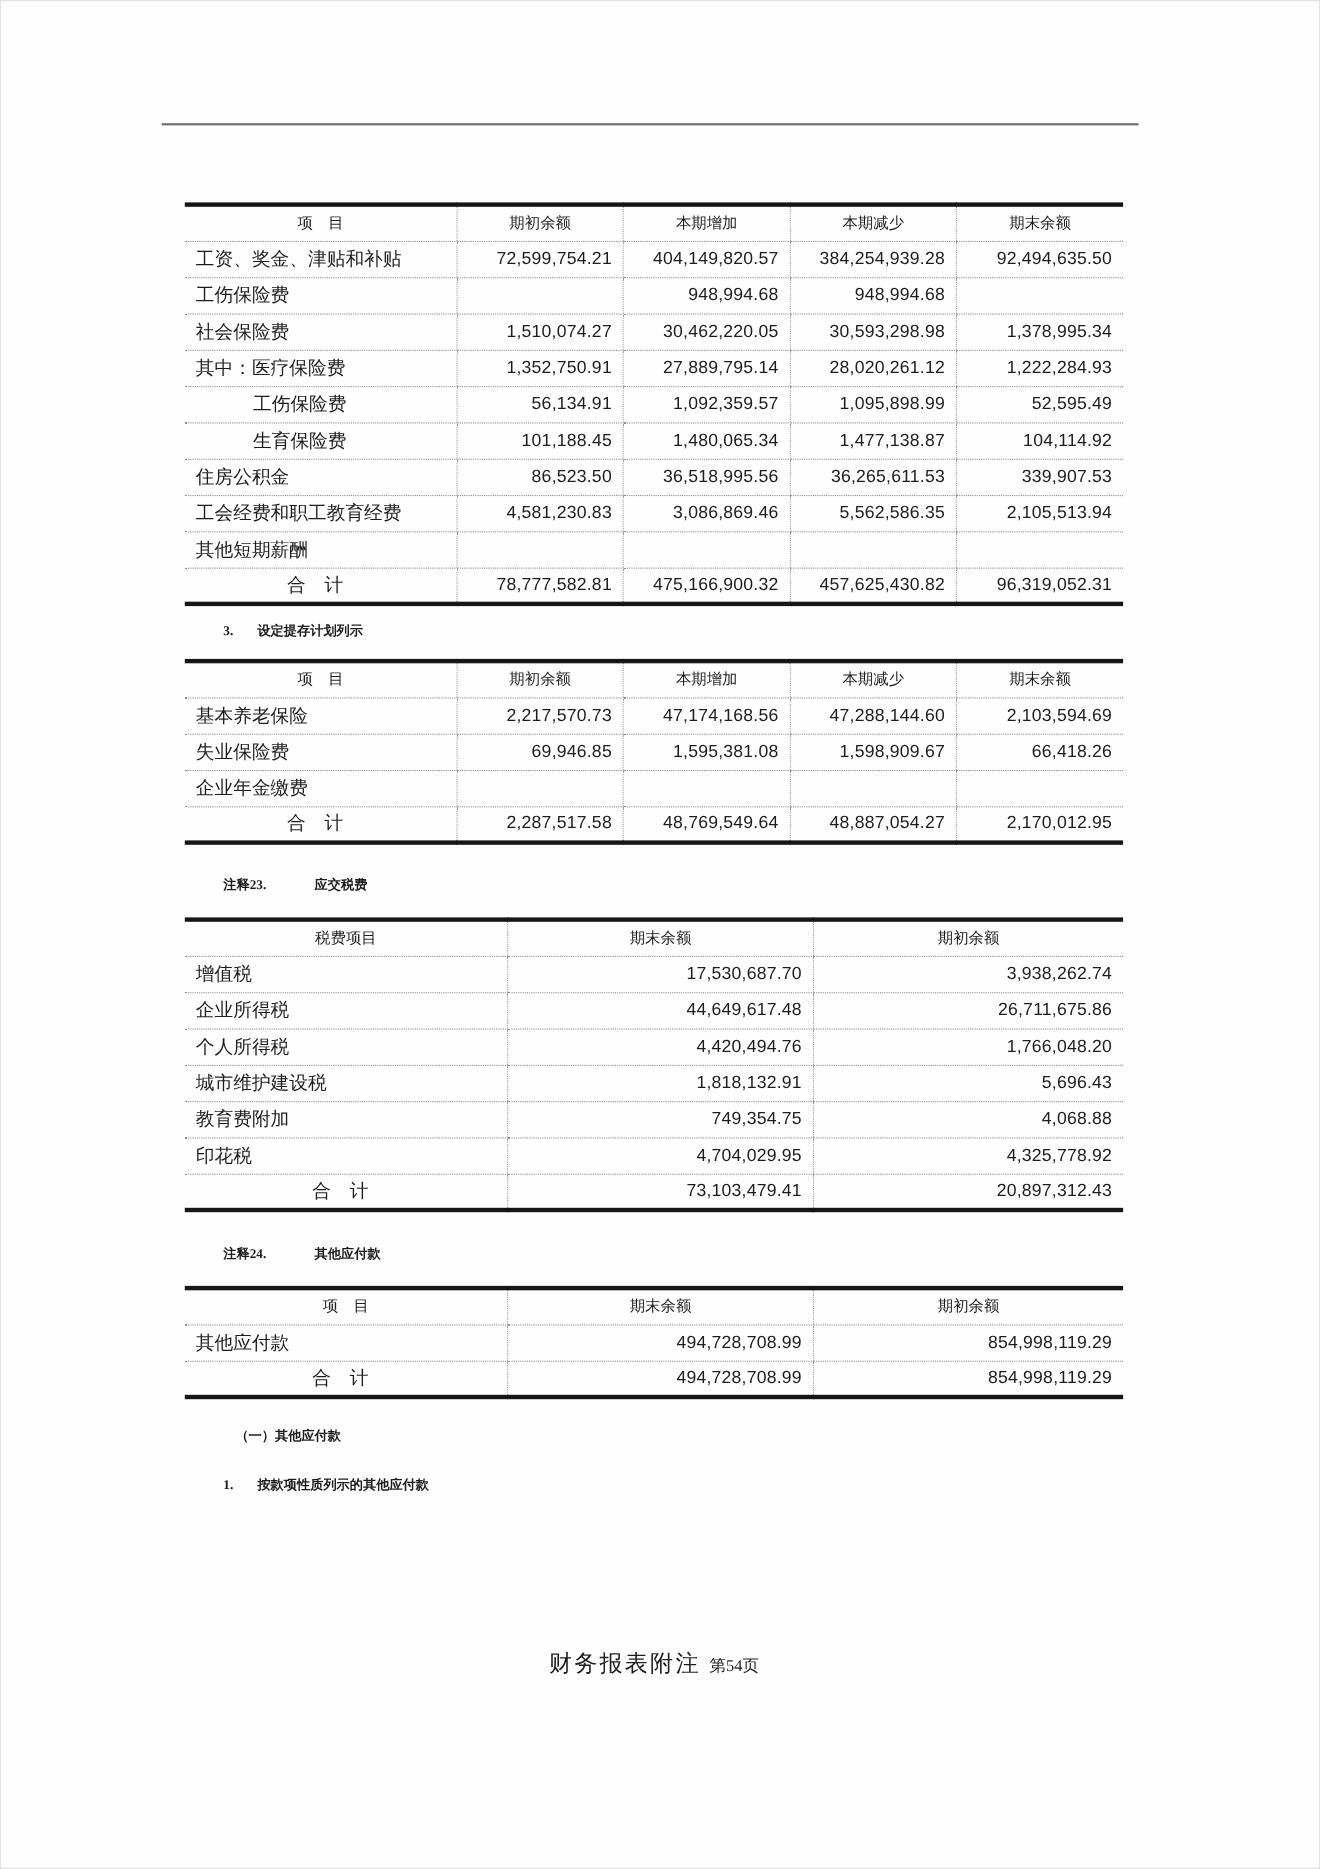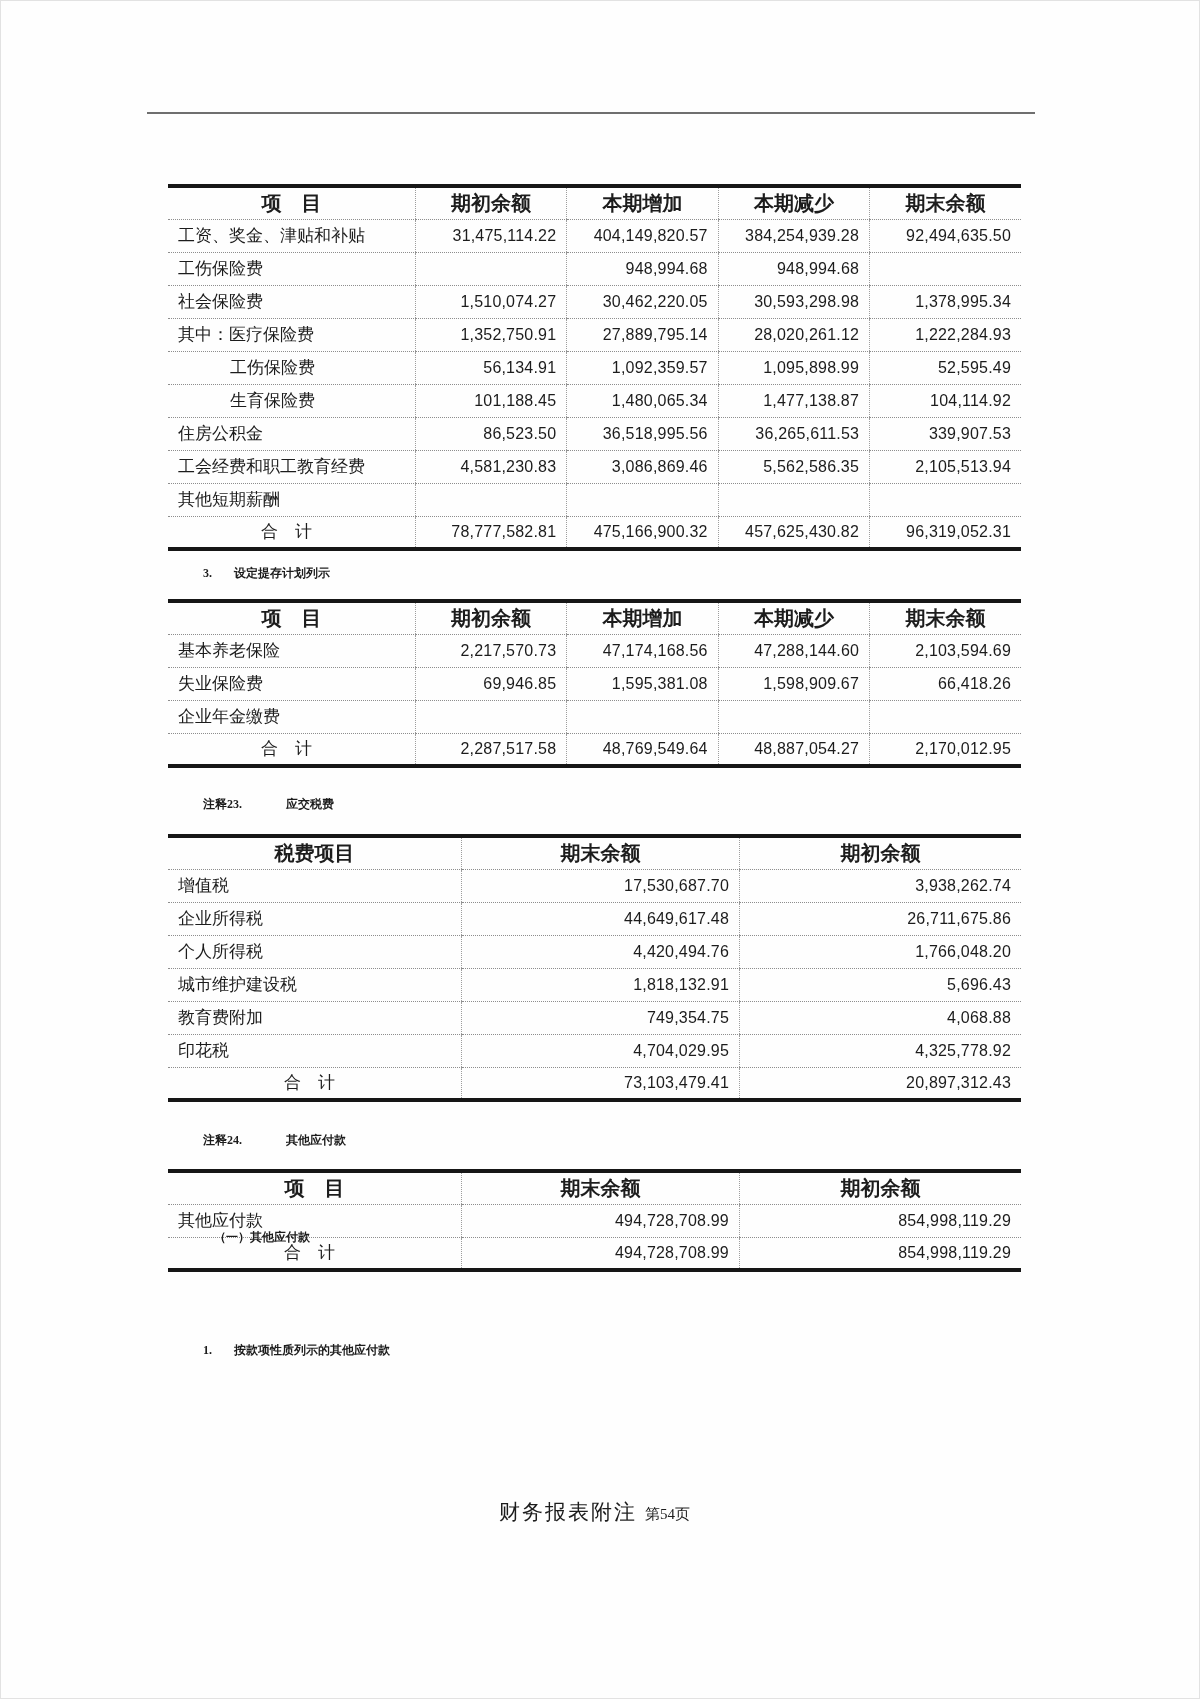--- a/index.html
+++ b/index.html
@@ -25,23 +25,22 @@
   }
   table.fin th, table.fin td{
     height:33px;box-sizing:border-box;
     padding:0 10px;
     font-weight:normal;
     border-bottom:1px dotted #8d8d8d;
     overflow:hidden;white-space:nowrap;
   }
   table.fin tbody tr:last-child td{border-bottom:none;}
   table.fin th{
-    text-align:center;font-size:20px;
+    text-align:center;font-size:14px;
     border-bottom:1px dotted #8d8d8d;
-    font-weight:bold;
   }
   table.fin th + th, table.fin td + td{border-left:1px dotted #9d9d9d;}
   td.lbl{text-align:left;font-size:17px;padding-left:9px;}
   td.lbl.ind{padding-left:62px;}
   td.lbl.tot{text-align:center;padding-left:0;}
   td.num{
     text-align:right;font-size:16px;
     font-family:"Liberation Sans","DejaVu Sans",sans-serif;
     padding-right:11px;letter-spacing:0.2px;
   }
@@ -78,21 +77,21 @@
           <th>项　目</th>
           <th>期初余额</th>
           <th>本期增加</th>
           <th>本期减少</th>
           <th>期末余额</th>
         </tr>
       </thead>
       <tbody>
         <tr>
           <td class="lbl">工资、奖金、津贴和补贴</td>
-          <td class="num">31,475,114.22</td>
+          <td class="num">72,599,754.21</td>
           <td class="num">404,149,820.57</td>
           <td class="num">384,254,939.28</td>
           <td class="num">92,494,635.50</td>
         </tr>
         <tr>
           <td class="lbl">工伤保险费</td>
           <td class="num"></td>
           <td class="num">948,994.68</td>
           <td class="num">948,994.68</td>
           <td class="num"></td>
@@ -272,21 +271,21 @@
           <td class="num">854,998,119.29</td>
         </tr>
         <tr>
           <td class="lbl tot">合　计</td>
           <td class="num">494,728,708.99</td>
           <td class="num">854,998,119.29</td>
         </tr>
       </tbody>
     </table>
 
-  <div class="heading" style="top:1228px;left:213px;">
+  <div class="heading" style="top:1296px;left:213px;">
     <span>（一）其他应付款</span>
   </div>
 
   <div class="heading" style="top:1341px;">
     <span>1.</span><span class="gap-sm"></span><span>按款项性质列示的其他应付款</span>
   </div>
 
   <div class="footer">
     <span class="ftitle">财务报表附注</span><span class="fpage">第54页</span>
   </div>

